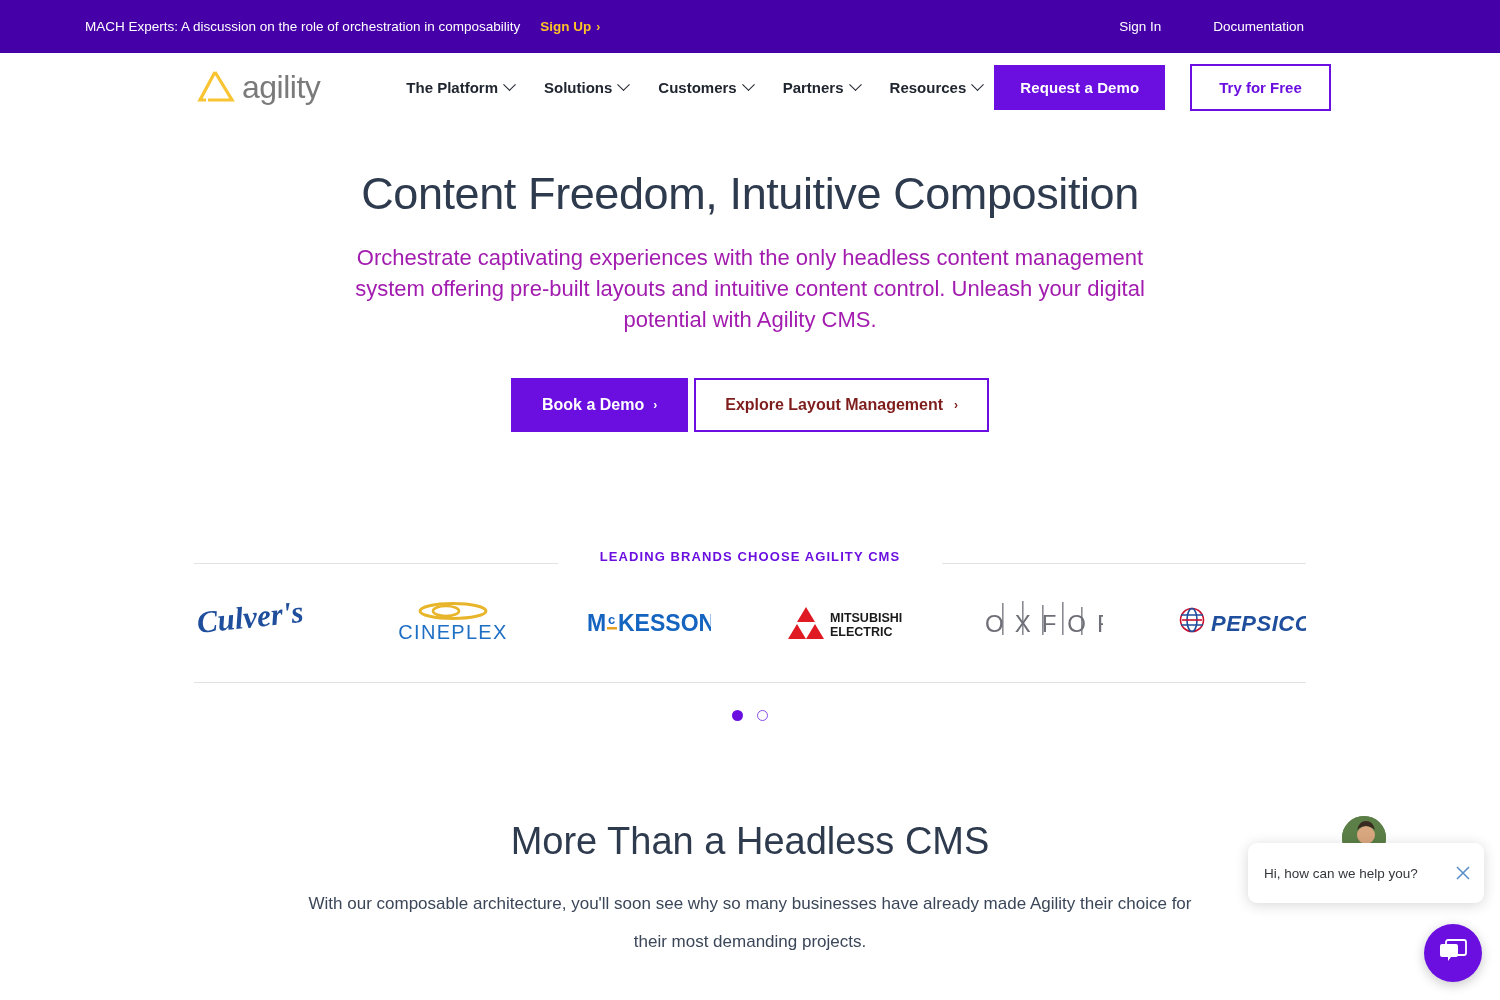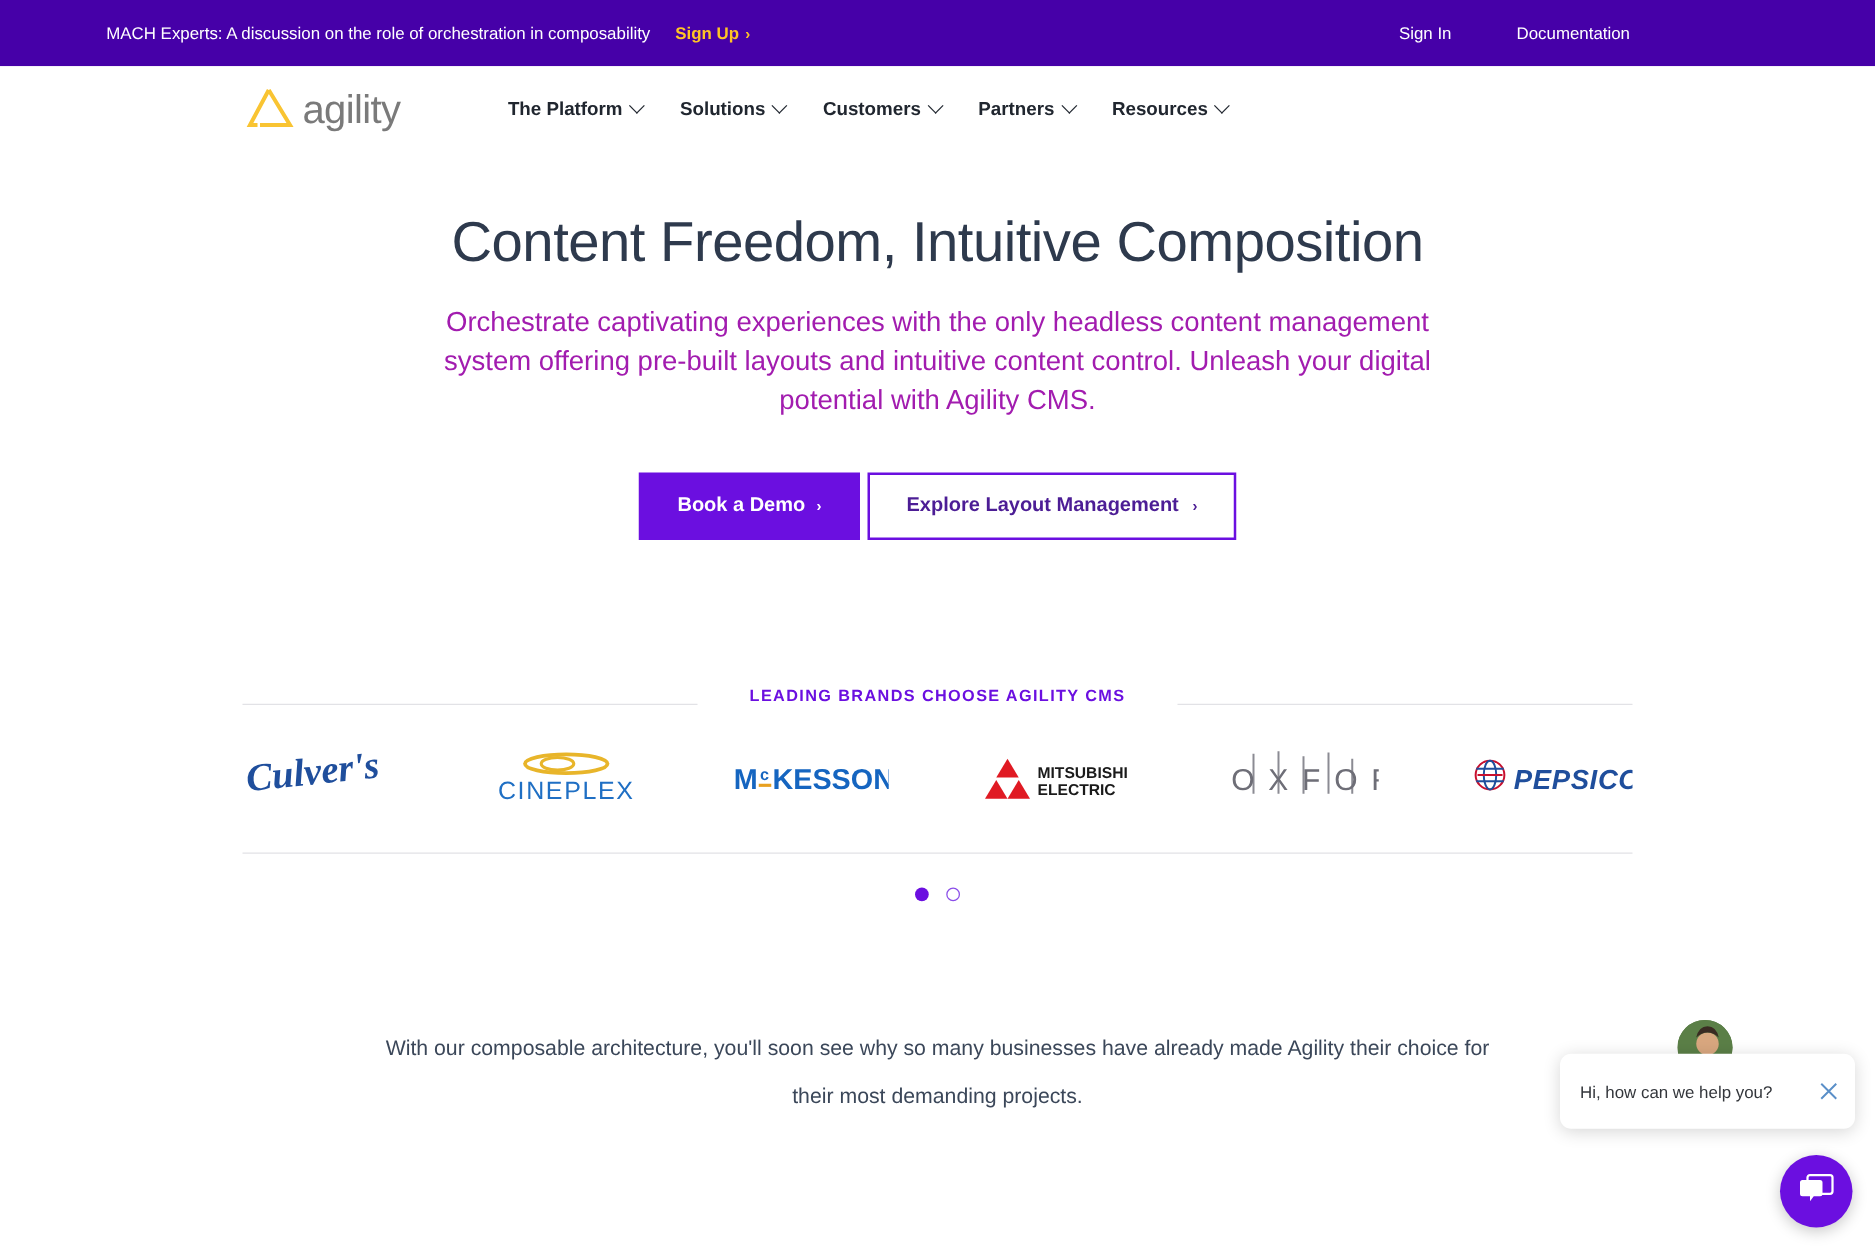--- a/index.html
+++ b/index.html
@@ -65,21 +65,21 @@
   .hero p {
     margin-top: 22px; font-size: 22px; line-height: 31px; color: #a21caf;
     width: 860px; margin-left: auto; margin-right: auto;
   }
   .hero-btns { margin-top: 43px; display: flex; justify-content: center; gap: 6px; }
   .btn-hero-solid {
     background: #6b0fe0; color: #fff; font-weight: bold; font-size: 16px;
     padding: 18px 31px; border: none; display: flex; align-items: center; gap: 9px; cursor: pointer;
   }
   .btn-hero-outline {
-    background: #fff; color: #4c1d95; font-weight: bold; font-size: 16px;
+    background: #fff; color: #7f1d1d; font-weight: bold; font-size: 16px;
     padding: 16px 29px; border: 2px solid #6b0fe0; display: flex; align-items: center; gap: 11px; cursor: pointer;
   }
 
   
   .brands { margin-top: 117px; }
   .brands-head {
     width: 1112px; margin: 0 auto; display: flex; align-items: flex-end; gap: 42px;
   }
   .brands-rule { flex: 1; height: 1px; background: #e2e2e6; }
   .brands-title {
@@ -168,20 +168,24 @@
     <div class="nav-item">
       <span>Partners</span>
       <span class="caret"></span>
     </div>
     <div class="nav-item">
       <span>Resources</span>
       <span class="caret"></span>
     </div>
   </div>
 
+  <div class="nav-cta">
+    <button class="btn-solid">Request a Demo</button>
+    <button class="btn-outline">Try for Free</button>
+  </div>
 </div>
 
 <div class="hero">
   <h1>Content Freedom, Intuitive Composition</h1>
   <p>Orchestrate captivating experiences with the only headless content management system offering pre-built layouts and intuitive content control. Unleash your digital potential with Agility CMS.</p>
   <div class="hero-btns">
     <button class="btn-hero-solid">
       <span>Book a Demo</span>
       <span class="chev-r">›</span>
     </button>
@@ -260,20 +264,21 @@
     </div>
   </div>
 
   <div class="dots">
     <span class="dot-filled"></span>
     <span class="dot-open"></span>
   </div>
 </div>
 
 <div class="sec2">
+  <h2>More Than a Headless CMS</h2>
   <p>With our composable architecture, you'll soon see why so many businesses have already made Agility their choice for their most demanding projects.</p>
 </div>
 
 <div class="chat-avatar">
   <svg width="48" height="48" viewBox="0 0 48 48">
     <rect width="48" height="48" fill="#5b7f47"></rect>
     <circle cx="24" cy="19" r="9" fill="#d9a77f"></circle>
     <path d="M15 14 q9 -8 18 0 q-2 -9 -9 -9 q-7 0 -9 9z" fill="#3a2b22"></path>
     <path d="M8 48 q3 -14 16 -14 q13 0 16 14z" fill="#2b3550"></path>
     <path d="M24 34 l-5 4 l5 10 l5 -10z" fill="#c0392b"></path>

